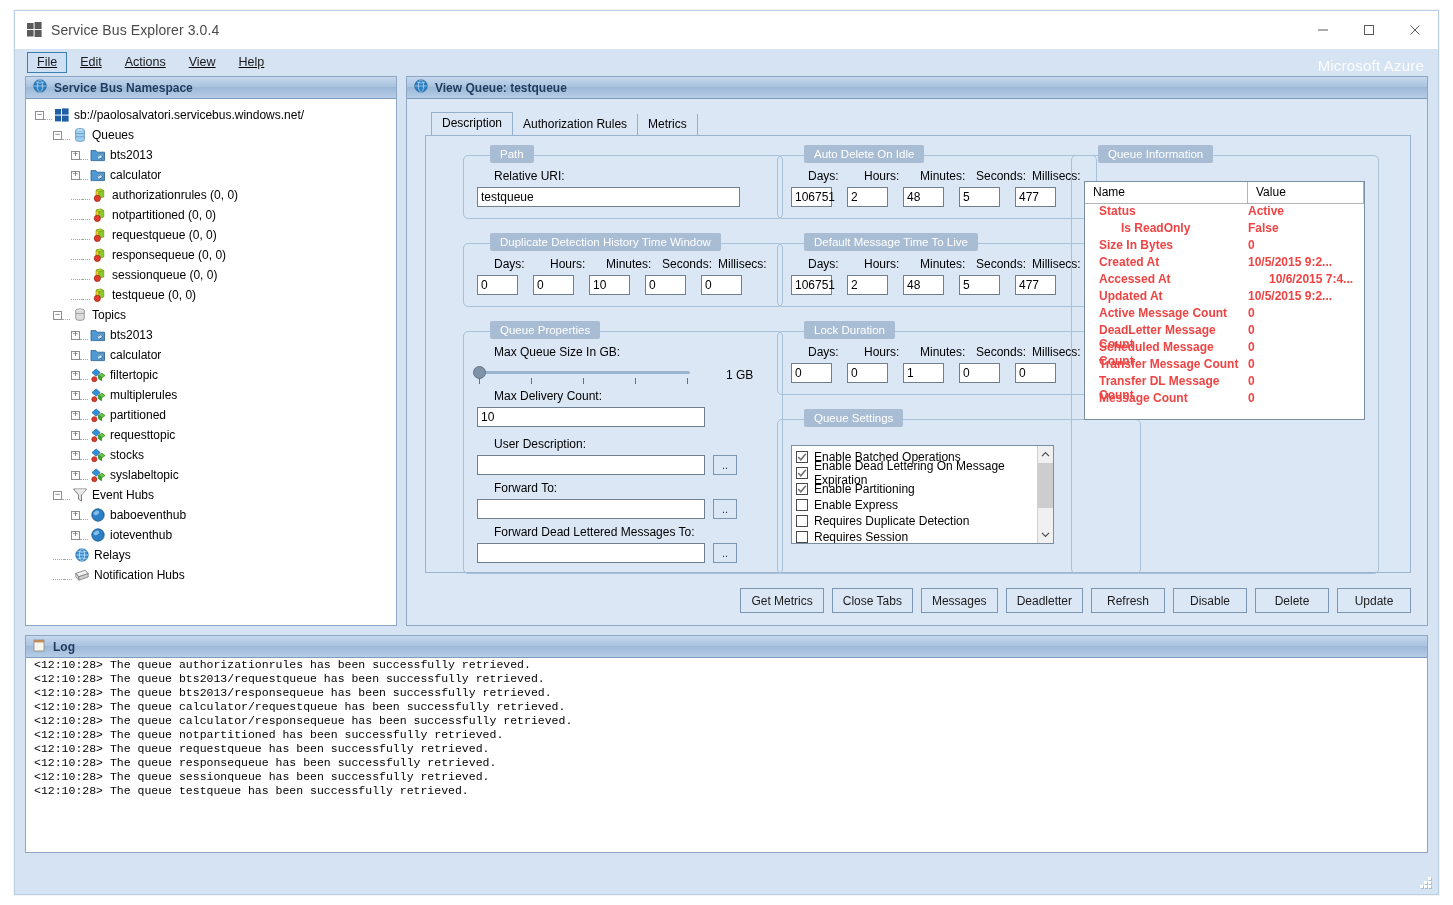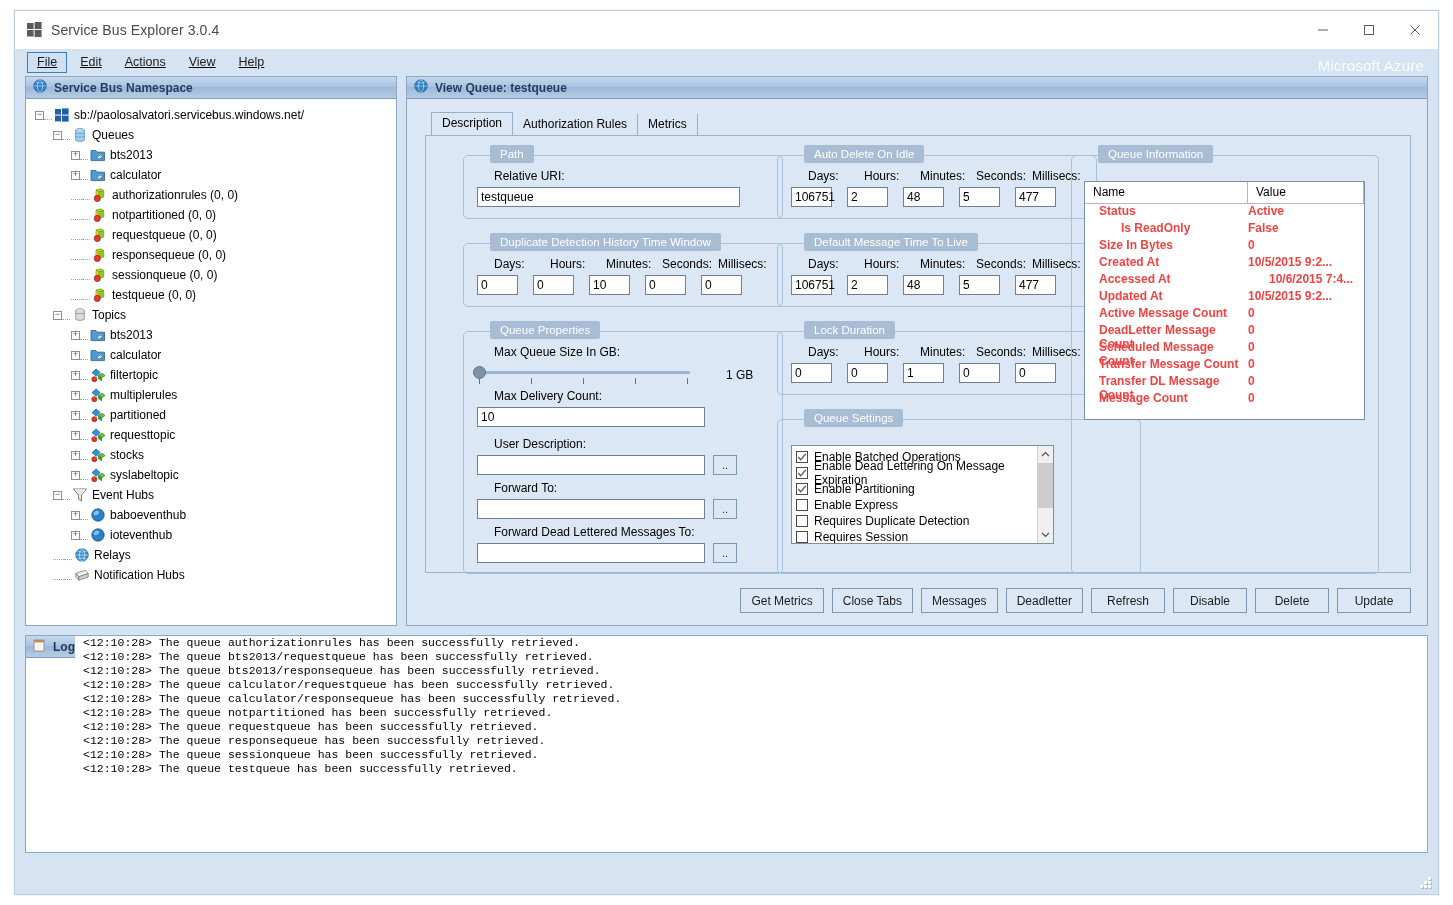--- a/index.html
+++ b/index.html
@@ -138,21 +138,21 @@
 
   
   .actions { position:absolute; right: 16px; bottom: 12px; display:flex; gap: 8px; }
   .abtn {
     min-width: 74px; height: 25px; background:#dbe7f5; border:1px solid #7a96b3;
     font-size: 12px; color:#1b1b1b; display:flex; align-items:center; justify-content:center;
     padding: 0 10px;
   }
 
   
-  .log-panel { margin-top: 9px; height: 218px; display:flex; flex-direction:row; }
+  .log-panel { margin-top: 9px; height: 218px; display:flex; flex-direction:column; }
   .logbody { flex:1; background:#ffffff; padding: 0 8px; overflow:hidden; }
   .logline { font-family:"Liberation Mono", monospace; font-size: 11.5px; color:#000; line-height: 14px; white-space: pre; }
 
   .grip { position:absolute; right: 5px; bottom: 4px; width: 14px; height: 14px; }
   .grip i { position:absolute; width:3px; height:3px; background:#ffffff; box-shadow: 1px 1px 0 #a9bdd4; }
 </style>
 </head>
 <body>
 
 <div id="app">

